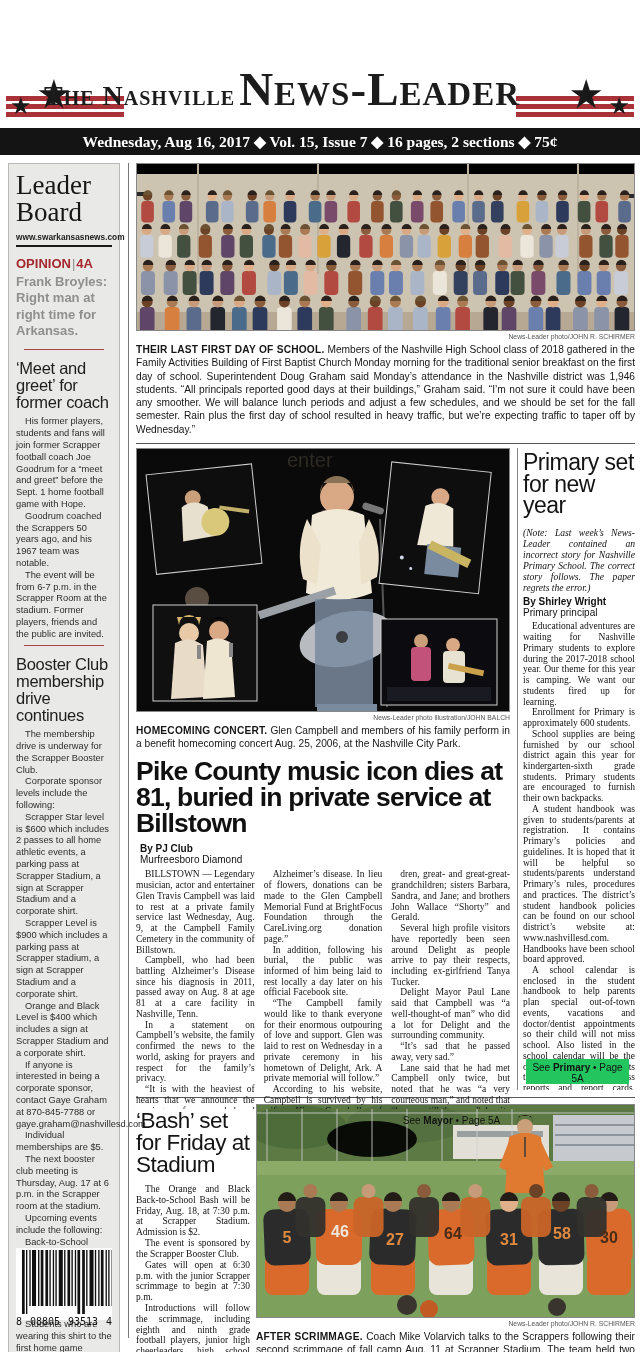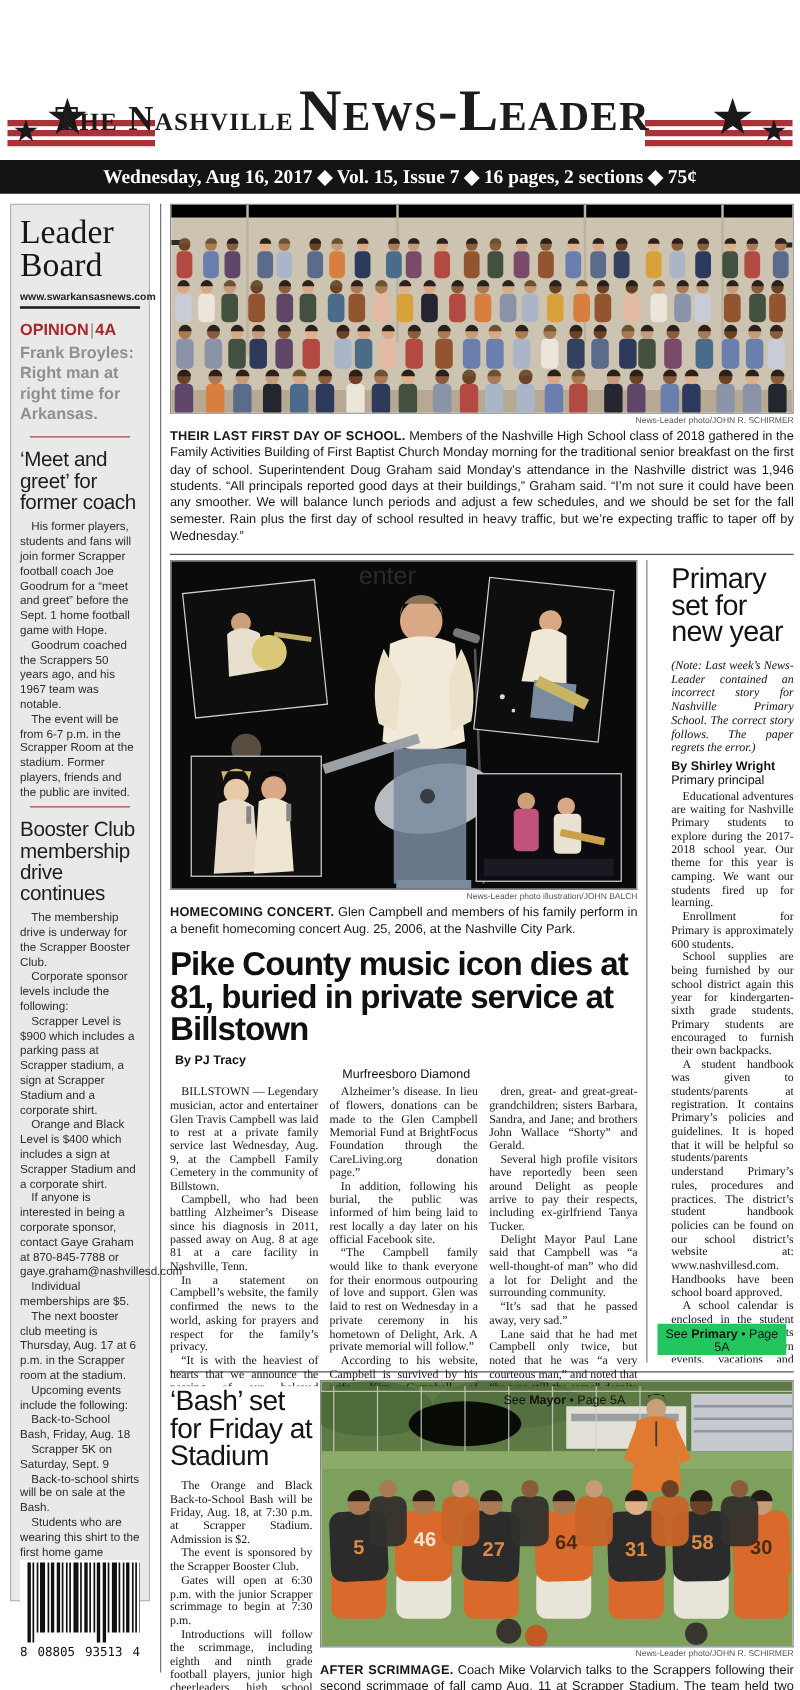--- a/index.html
+++ b/index.html
@@ -50,30 +50,30 @@
   .credit{font-size:6.8px;color:#555;text-align:right;margin:2px 0 3px;}
   .caption{font-size:10.2px;line-height:1.3;color:#161616;text-align:justify;}
   .caption b{letter-spacing:0.2px;}
   .hrule{border:0;border-top:1px solid #555;margin:7px 0 4px;}
   
   .middle{position:relative;height:642px;margin-top:2px;}
   .concert-block{position:absolute;left:0;top:0;width:374px;}
   .singer-head{font-weight:700;font-size:26.5px;line-height:0.97;letter-spacing:-0.8px;
                color:#101010;margin:9px 0 7px;}
   .byline{font-size:10px;font-weight:700;margin-left:4px;}
-  .byline-org{font-size:10px;margin-left:4px;margin-bottom:4px;text-align:center;}
+  .byline-org{font-size:10px;margin-left:4px;margin-bottom:4px;}
   .cols{display:flex;gap:9px;height:240px;overflow:hidden;}
   .col{width:119px;font-family:"Liberation Serif",serif;font-size:9.5px;line-height:1.13;
        text-align:justify;color:#141414;overflow:hidden;}
   .col .sp{margin:0;text-indent:9px;}
   .jump{font-size:10px;text-align:center;margin-top:6px;}
   .jump-singer{width:119px;margin-left:256px;}
   
   .p-rail{position:absolute;left:381px;top:0;width:118px;height:642px;border-left:1px solid #888;
-          padding-left:19px;box-sizing:border-box;overflow:hidden;}
+          padding-left:5px;box-sizing:border-box;overflow:hidden;}
   .p-head{font-size:23px;line-height:0.95;font-weight:400;letter-spacing:-0.5px;
           color:#141414;margin:4px 0 10px;}
   .p-note{font-family:"Liberation Serif",serif;font-style:italic;font-size:9.6px;line-height:1.15;
           text-align:justify;margin-bottom:3px;}
   .p-by{font-size:10px;font-weight:700;}
   .p-role{font-size:10px;margin-bottom:3px;}
   .p-body .sp{font-family:"Liberation Serif",serif;font-size:9.5px;line-height:1.13;
           text-align:justify;text-indent:9px;margin:0;}
   .jump-primary{position:absolute;bottom:6px;left:8px;width:103px;background:#22c55e;padding-top:3px;}
   
@@ -131,20 +131,21 @@
         <p class="sp">Goodrum coached the Scrappers 50 years ago, and his 1967 team was notable.</p>
         <p class="sp">The event will be from 6-7 p.m. in the Scrapper Room at the stadium. Former players, friends and the public are invited.</p>
       </div>
     <div class="sb-div"></div>
 
     <div class="sb-head">Booster Club membership drive continues</div>
     <div class="sb-para">
 
     <p class="sp">The membership drive is underway for the Scrapper Booster Club.</p>
         <p class="sp">Corporate sponsor levels include the following:</p>
+        <p class="sp">Scrapper Star level is $600 which includes 2 passes to all home athletic events, a parking pass at Scrapper Stadium, a sign at Scrapper Stadium and a corporate shirt.</p>
         <p class="sp">Scrapper Level is $900 which includes a parking pass at Scrapper stadium, a sign at Scrapper Stadium and a corporate shirt.</p>
         <p class="sp">Orange and Black Level is $400 which includes a sign at Scrapper Stadium and a corporate shirt.</p>
         <p class="sp">If anyone is interested in being a corporate sponsor, contact Gaye Graham at 870-845-7788 or gaye.graham@nashvillesd.com</p>
         <p class="sp">Individual memberships are $5.</p>
         <p class="sp">The next booster club meeting is Thursday, Aug. 17 at 6 p.m. in the Scrapper room at the stadium.</p>
         <p class="sp">Upcoming events include the following:</p>
         <p class="sp">Back-to-School Bash, Friday, Aug. 18</p>
         <p class="sp">Scrapper 5K on Saturday, Sept. 9</p>
         <p class="sp">Back-to-school shirts will be on sale at the Bash.</p>
         <p class="sp">Students who are wearing this shirt to the first home game against Hope will be admitted free.</p>
@@ -557,21 +558,21 @@
             <circle cx="316" cy="196" r="7" fill="#d9a884"></circle>
             <rect x="306" y="202" width="22" height="32" rx="4" fill="#e8e2d2"></rect>
             <rect x="312" y="214" width="36" height="6" fill="#caa04a" transform="rotate(12 312 214)"></rect>
             <rect x="250" y="238" width="104" height="14" fill="#1a1a22"></rect>
           </g>
         </svg>
         <div class="credit">News-Leader photo illustration/JOHN BALCH</div>
         <div class="caption"><b>HOMECOMING CONCERT.</b><span> Glen Campbell and members of his family perform in a benefit homecoming concert  Aug. 25, 2006, at the Nashville City Park.</span></div>
 
         <div class="singer-head">Pike County music icon dies at 81, buried in private service at Billstown</div>
-        <div class="byline">By PJ Tracy</div>
+        <div class="byline">By PJ Club</div>
         <div class="byline-org">Murfreesboro Diamond</div>
         <div class="cols">
           <div class="col">
               <p class="sp">BILLSTOWN — Legendary musician, actor and entertainer Glen Travis Campbell was laid to rest at a private family service last Wednesday, Aug. 9, at the Campbell Family Cemetery in the community of Billstown.</p>
               <p class="sp">Campbell, who had been battling Alzheimer’s Disease since his diagnosis in 2011, passed away on Aug. 8 at age 81 at a care facility in Nashville, Tenn.</p>
               <p class="sp">In a statement on Campbell’s website, the family confirmed the news to the world, asking for prayers and respect for the family’s privacy.</p>
               <p class="sp">“It is with the heaviest of hearts that we announce the passing of our beloved husband, father, grandfather, and legendary singer and guitarist, Glen Travis Campbell, at the age of 81, following his long and courageous battle with</p>
             </div>
           <div class="col">
               <p class="sp">Alzheimer’s disease. In lieu of flowers, donations can be made to the Glen Campbell Memorial Fund at BrightFocus Foundation through the CareLiving.org donation page.”</p>

